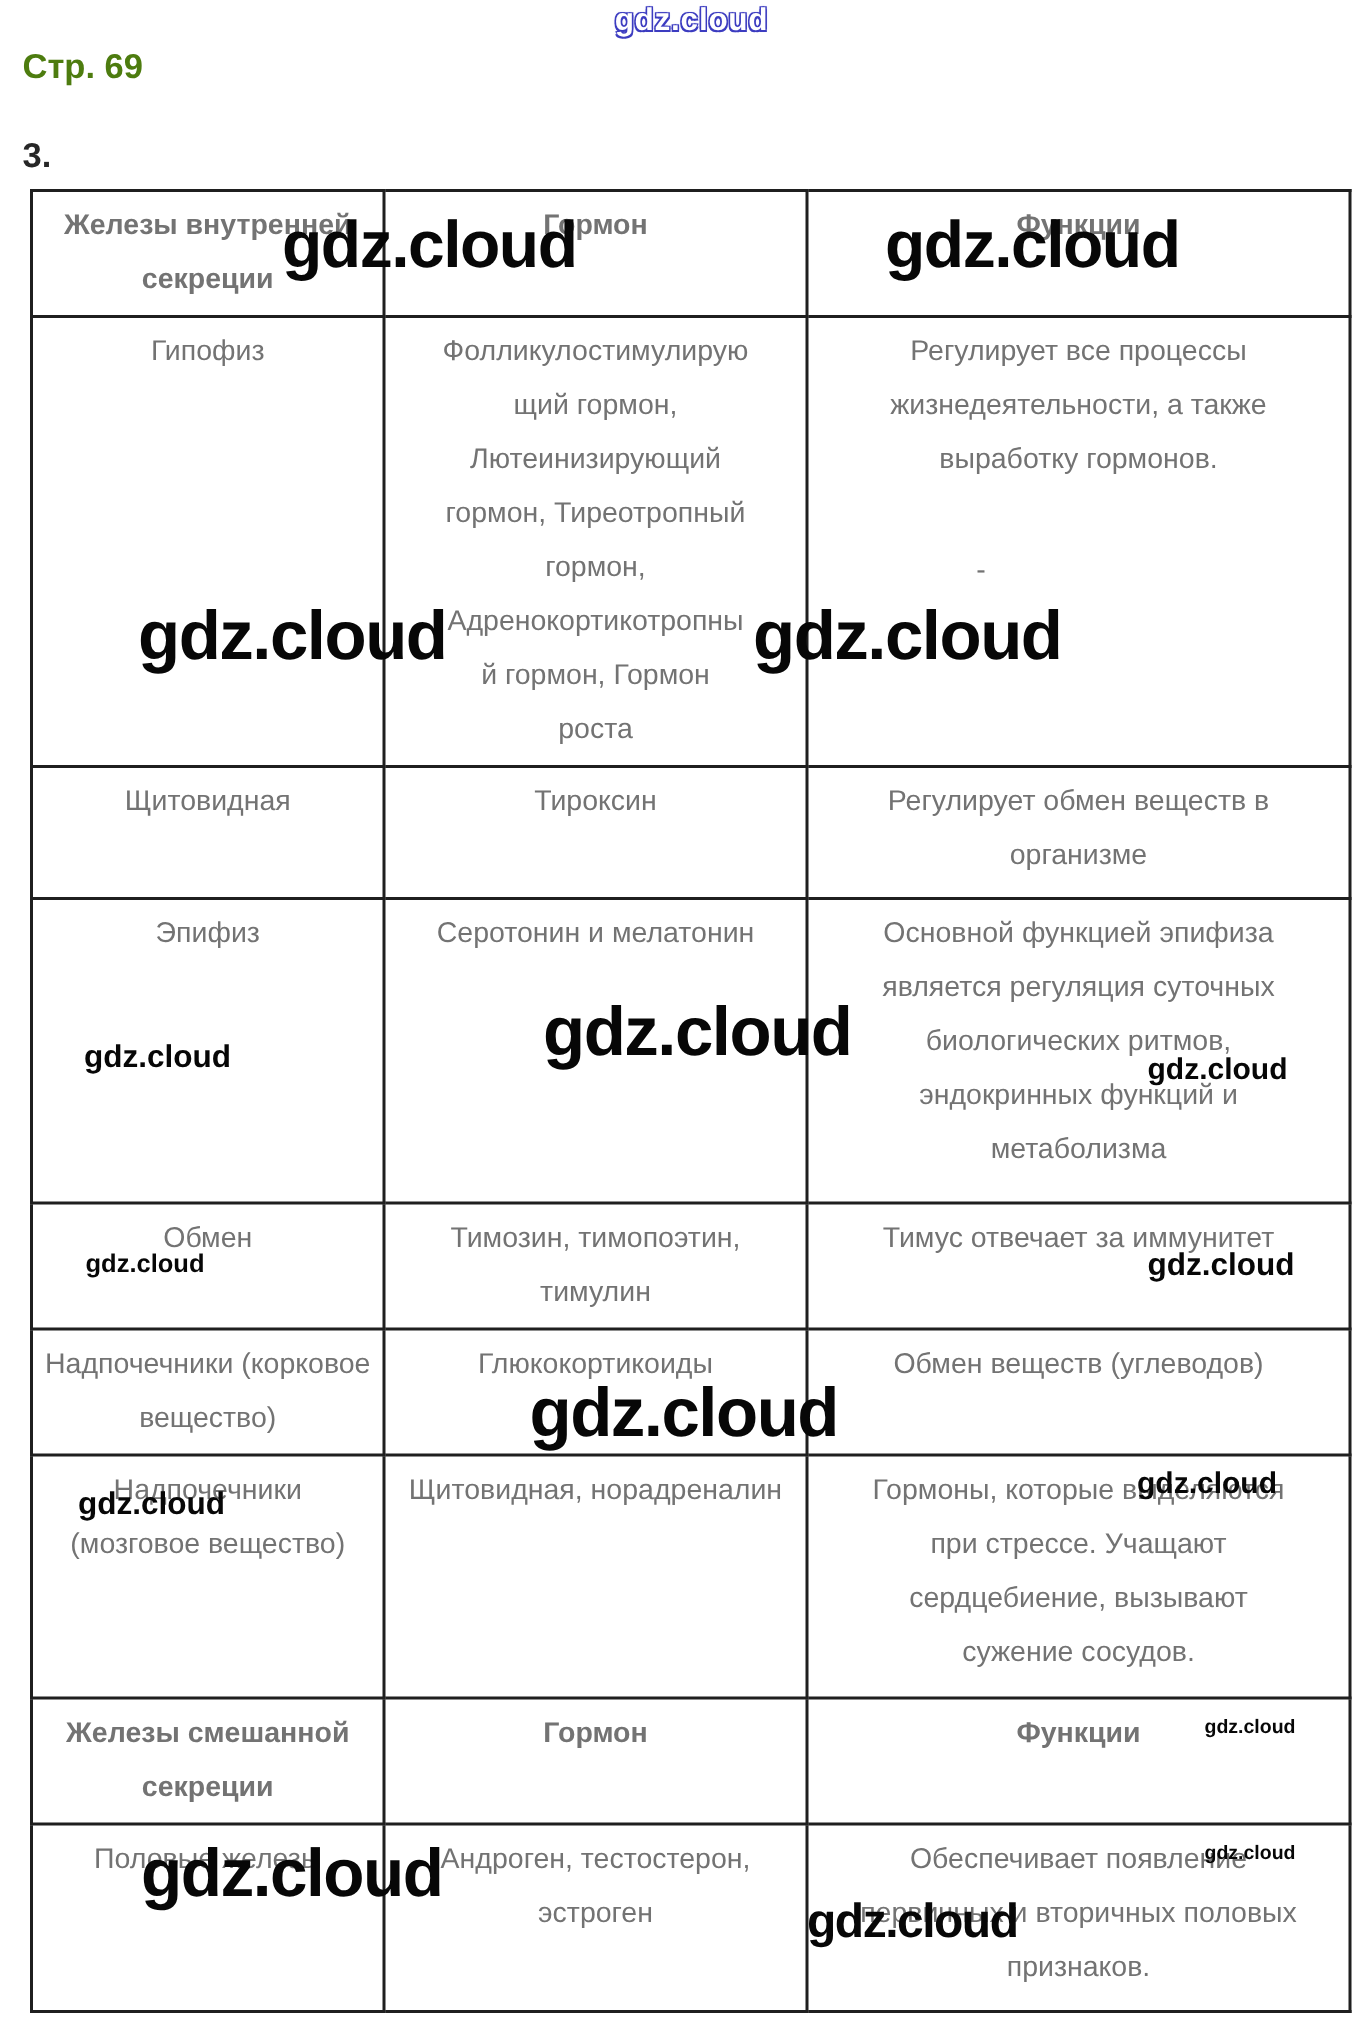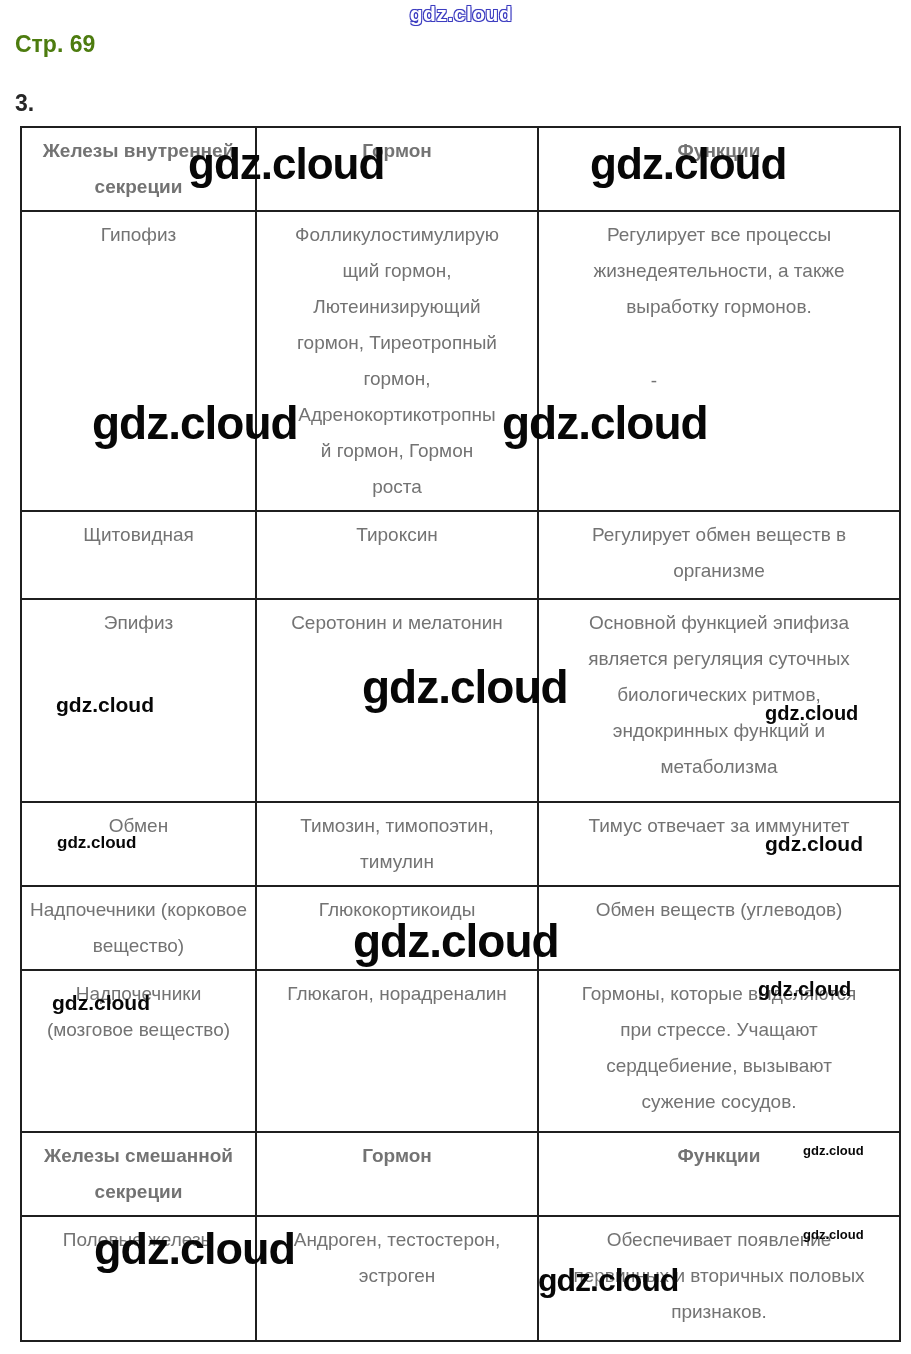--- a/index.html
+++ b/index.html
@@ -105,21 +105,21 @@
     </tr>
 
     <tr class="r5" style="height:73px">
       <td>Надпочечники (корковое вещество)</td>
       <td>Глюкокортикоиды</td>
       <td>Обмен веществ (углеводов)</td>
     </tr>
 
     <tr style="height:162px">
       <td>Надпочечники (мозговое вещество)</td>
-      <td>Глюкагон, норадреналин</td>
+      <td>Щитовидная, норадреналин</td>
       <td>
             <div class="w300">Гормоны, которые выделяются при стрессе. Учащают сердцебиение, вызывают сужение сосудов.</div>
           </td>
     </tr>
 
     <tr class="r7" style="height:75px">
       <td class="b">Железы смешанной секреции</td>
       <td class="b">Гормон</td>
       <td class="b">Функции</td>
     </tr>

